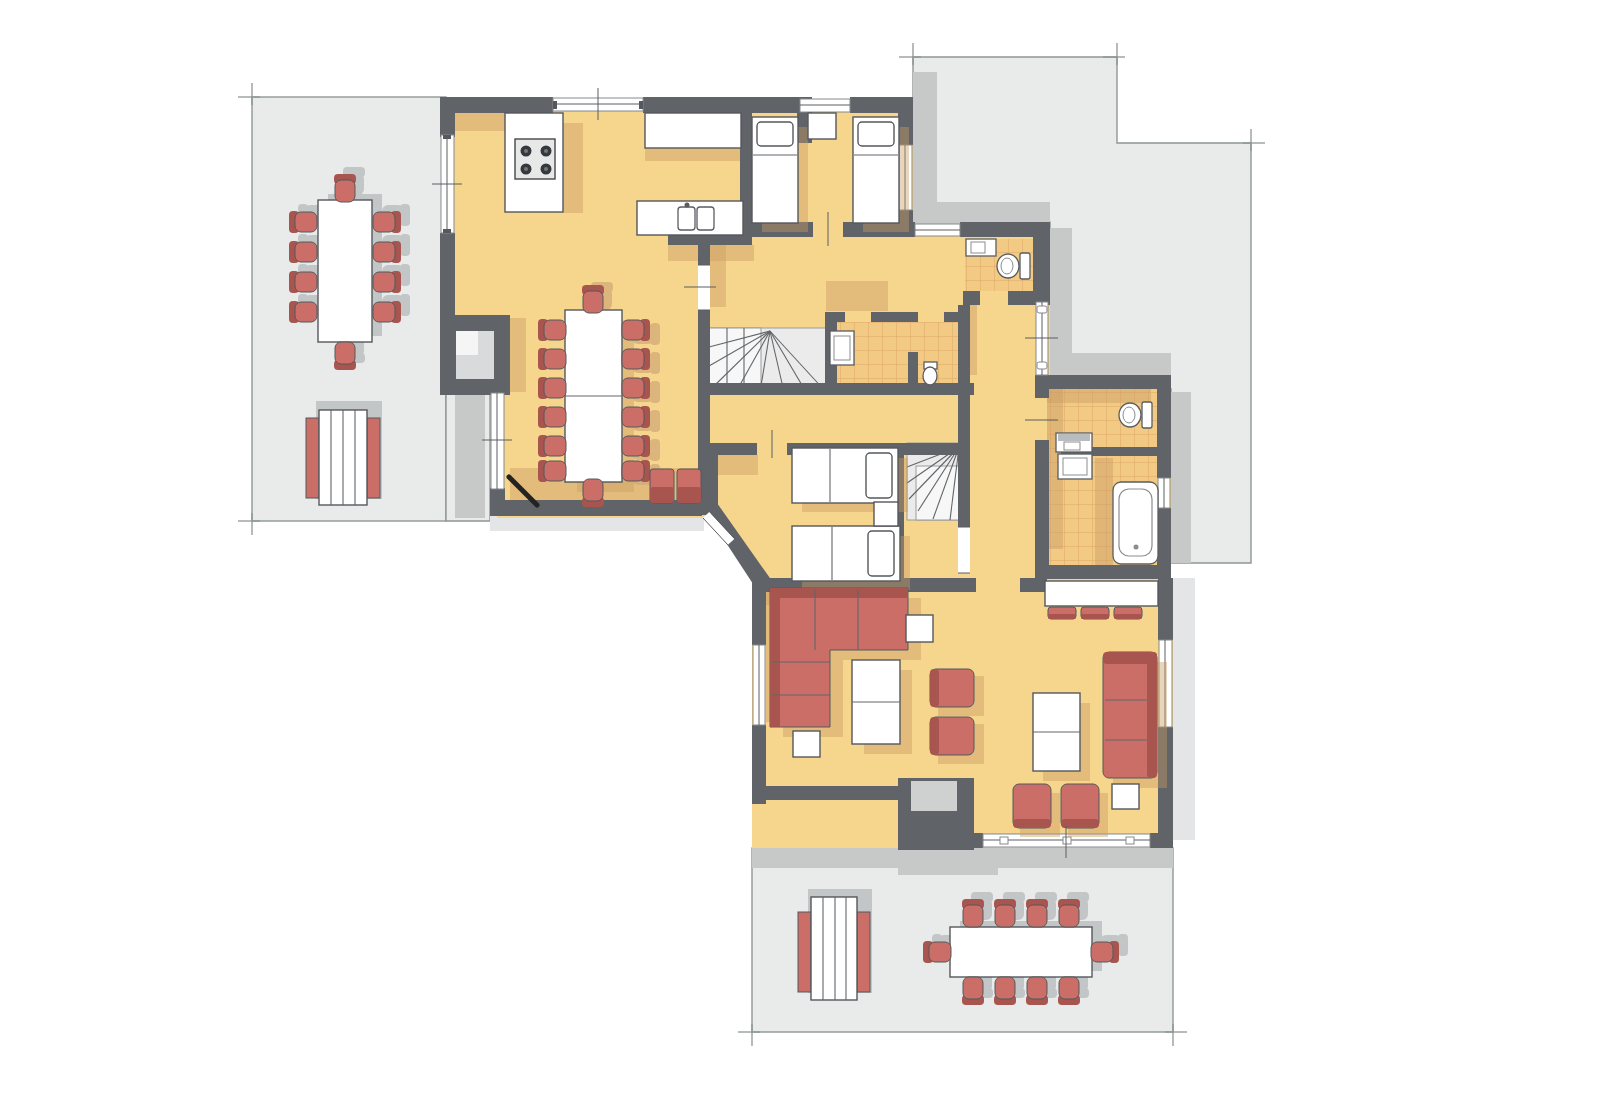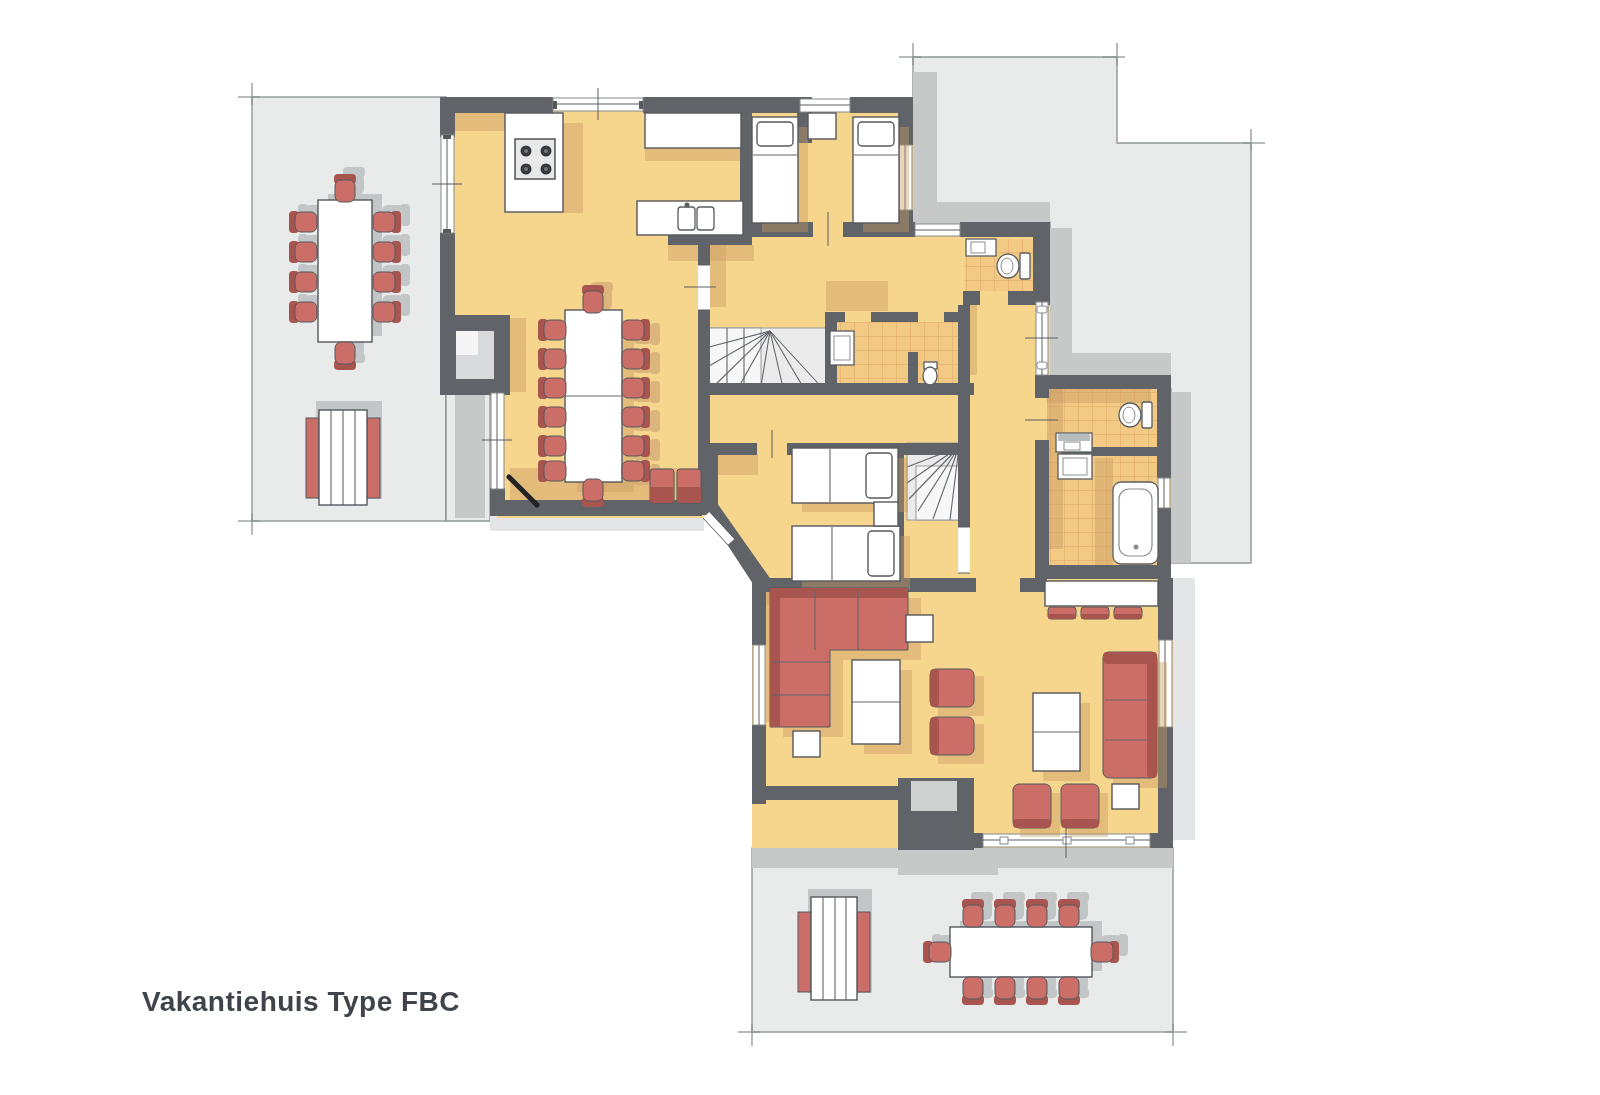--- a/index.html
+++ b/index.html
@@ -579,14 +579,13 @@
         <line x1="1117" y1="43" x2="1117" y2="65"></line>
     <line x1="1243" y1="143" x2="1265" y2="143"></line>
         <line x1="1251" y1="129" x2="1251" y2="151"></line>
     <line x1="738" y1="1032" x2="760" y2="1032"></line>
         <line x1="752" y1="1024" x2="752" y2="1046"></line>
     <line x1="1165" y1="1032" x2="1187" y2="1032"></line>
         <line x1="1173" y1="1024" x2="1173" y2="1046"></line>
   </g>
 </svg>
 
-<div id="plan-title">Vakantiehuis Type FBC</div>
 </div>
 
 </body></html>

